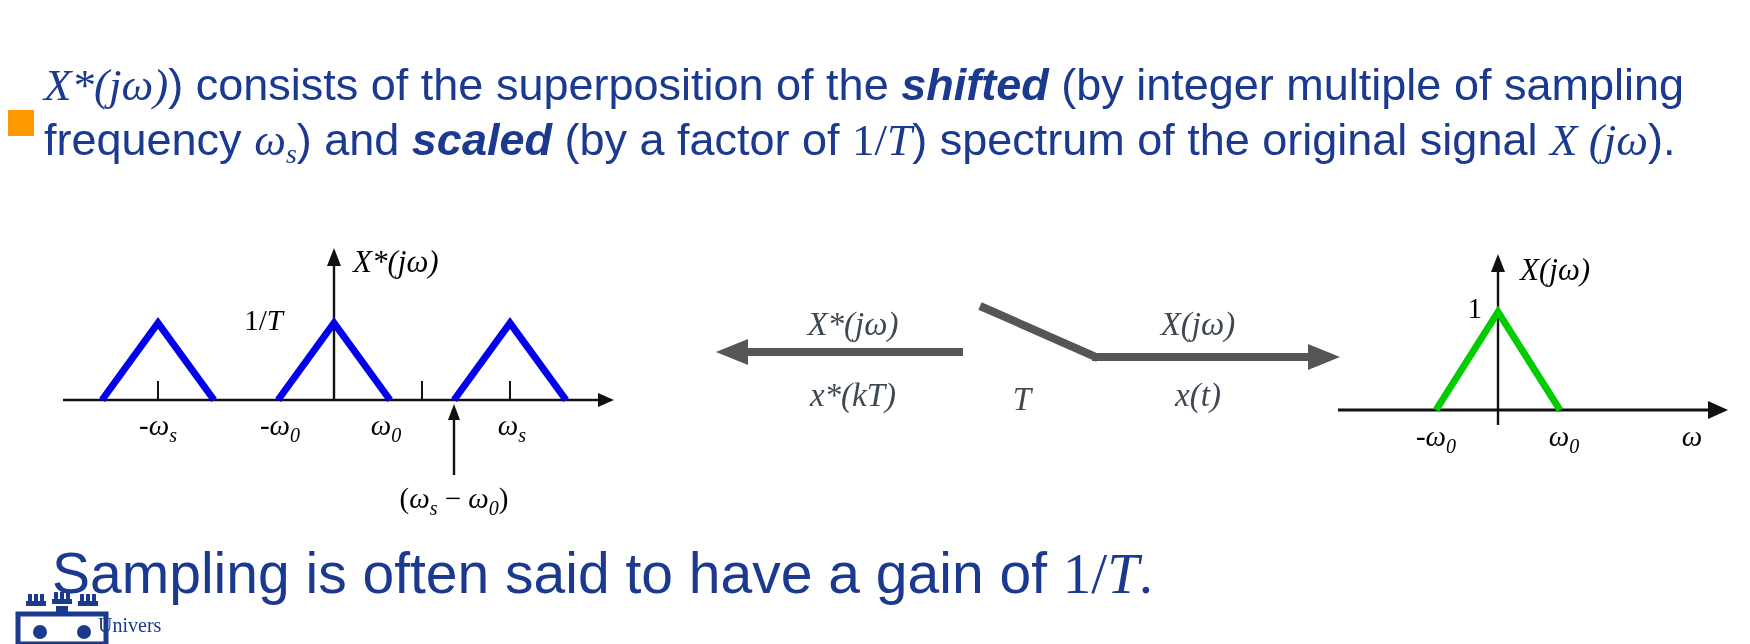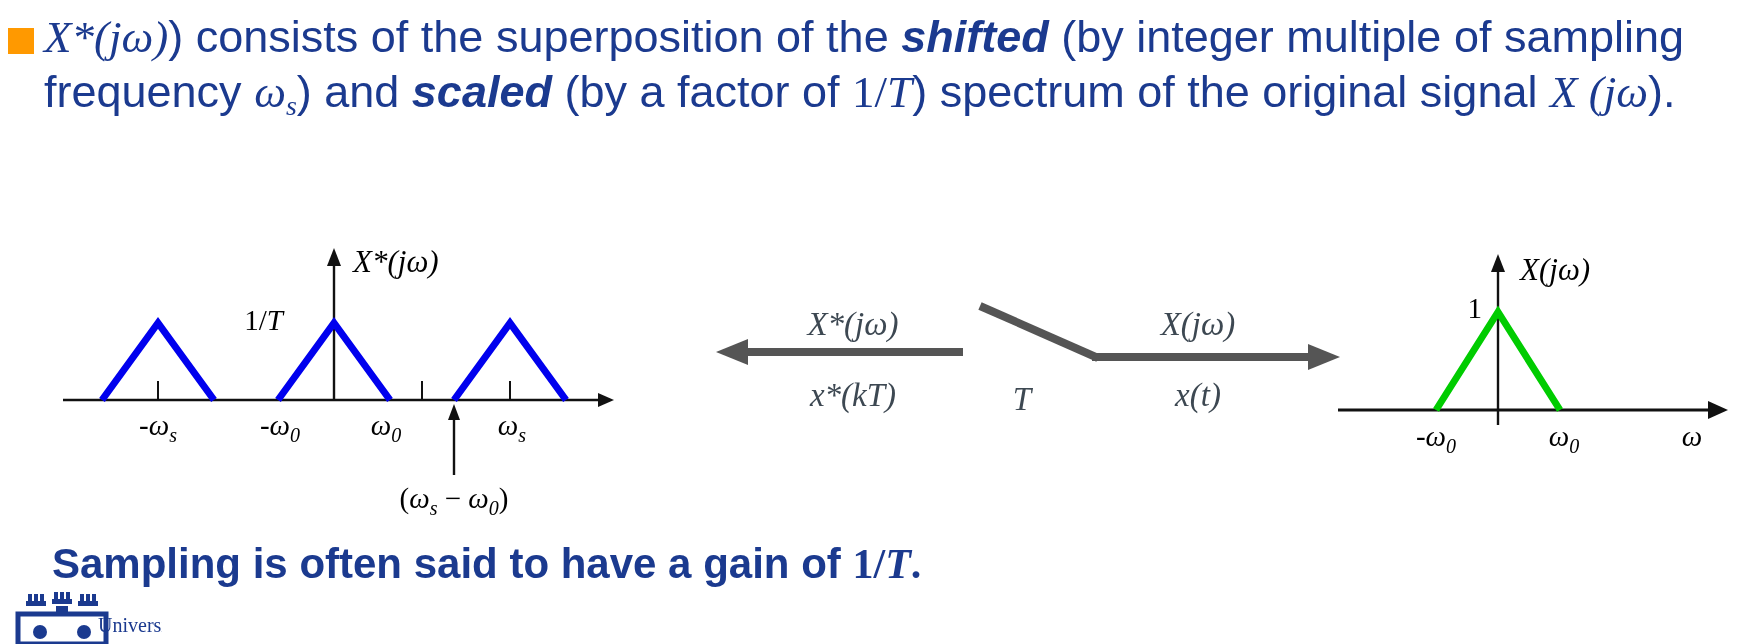--- a/index.html
+++ b/index.html
@@ -1,38 +1,38 @@
 <!DOCTYPE html>
 <html><head>
 <meta charset="utf-8">
 <style>
   html,body{margin:0;padding:0;background:#ffffff;}
   body{width:1750px;height:644px;position:relative;overflow:hidden;
        font-family:"Liberation Sans",sans-serif;}
 
   
   #bullet-block{position:absolute;left:8px;top:10px;width:1740px;}
-  .bullet-row{display:flex;align-items:flex-start;}
+  .bullet-row{display:flex;align-items:center;margin-top:48px;}
   .bullet-marker{width:26px;height:26px;background:#FF9900;flex:0 0 26px;
                  margin-top:18px;margin-right:10px;}
   .bullet-text{color:#1b3a8f;font-size:45px;line-height:1.22;
                font-family:"Liberation Sans",sans-serif;width:1690px;}
   .mathi{font-family:"Liberation Serif",serif;font-style:italic;}
   .mathr{font-family:"Liberation Serif",serif;font-style:normal;}
   .bold{font-weight:bold;font-style:italic;}
   .sub{font-size:0.62em;vertical-align:-0.28em;font-family:"Liberation Serif",serif;font-style:italic;}
 
   
   #figure{position:absolute;left:0;top:240px;width:1750px;height:285px;padding-left:8px;}
   #figure svg{display:block;}
 
   
   #closing{position:absolute;left:52px;top:540px;color:#1b3a8f;
-           font-size:42px;font-family:"Liberation Sans",sans-serif;
-           white-space:nowrap;font-weight:bold;}
+           font-size:57px;font-family:"Liberation Sans",sans-serif;
+           white-space:nowrap;}
 
   
   #logo{position:absolute;left:12px;top:592px;width:150px;height:52px;overflow:hidden;}
   #logo .uni-txt{position:absolute;left:86px;top:22px;color:#1b3a8f;
                  font-family:"Liberation Serif",serif;font-size:20px;white-space:nowrap;}
 </style>
 </head>
 <body>
 
 <div id="bullet-block">

